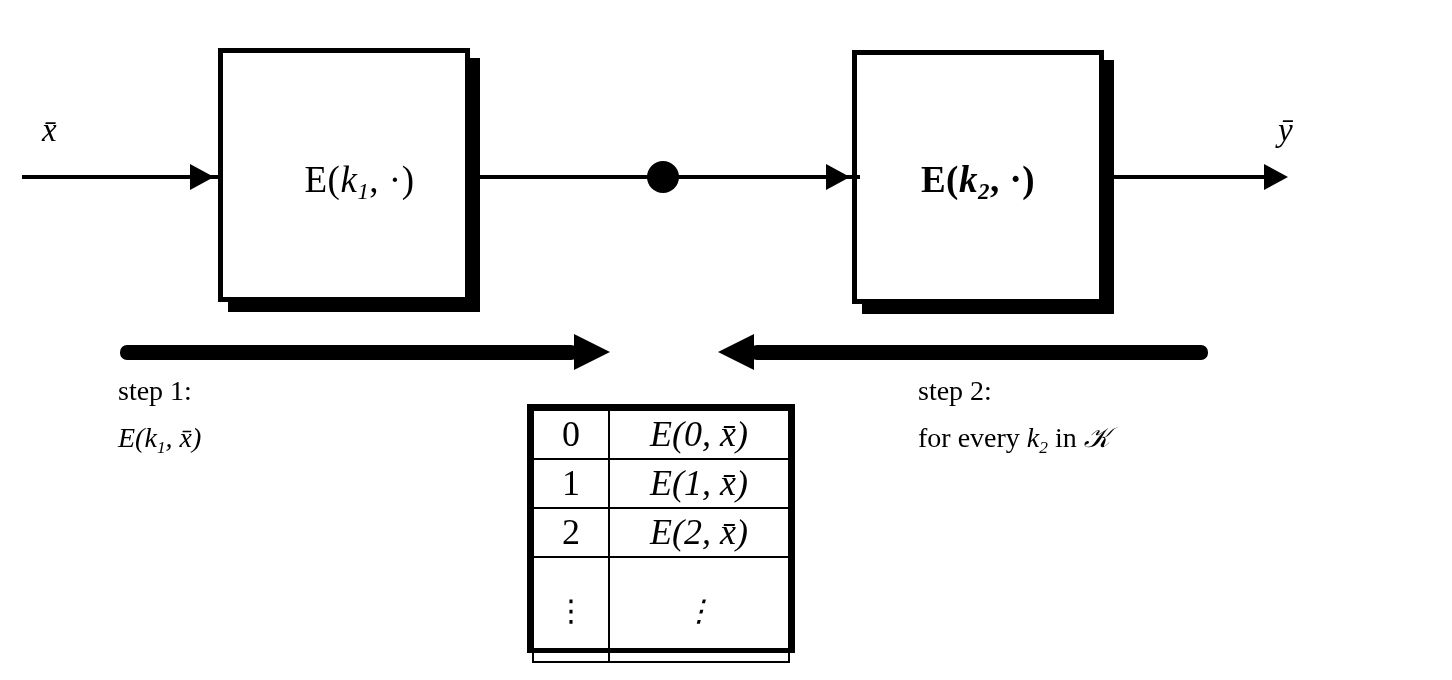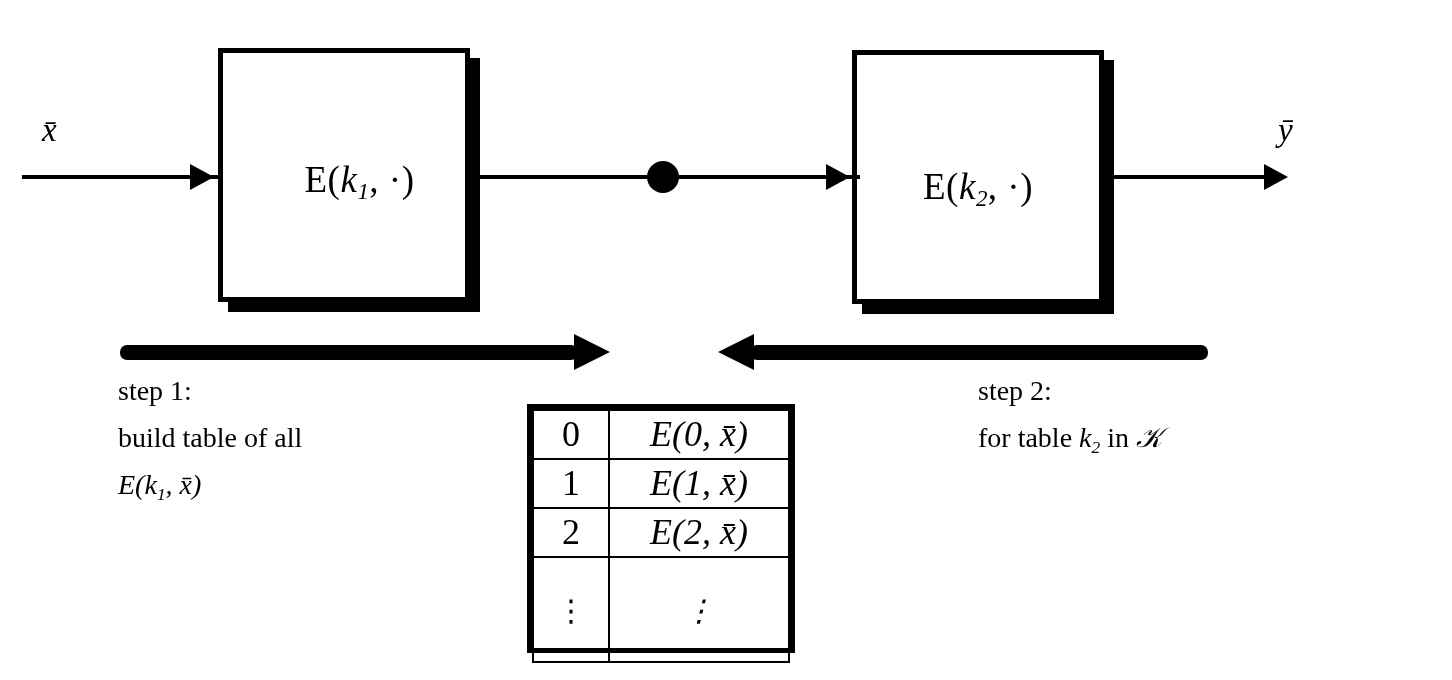--- a/index.html
+++ b/index.html
@@ -202,48 +202,47 @@
       <span class="up">E(</span><span>k</span><span class="sub">1</span><span class="up">, ·)</span>
     </div>
   </div>
 
   <div class="wire" style="left:470px; top:175px; width:390px;"></div>
   <div class="junction-dot" style="left:647px; top:161px;"></div>
   <div class="arrowhead-right" style="left:826px; top:164px;"></div>
 
   <div class="proc-box-shadow" style="left:862px; top:60px; width:252px; height:254px;"></div>
   <div class="proc-box" style="left:852px; top:50px; width:252px; height:254px;">
-    <div class="proc-label" style="top:110px;">
+    <div class="proc-label" style="top:103px;font-weight:bold;">
       <span class="up">E(</span><span>k</span><span class="sub">2</span><span class="up">, ·)</span>
     </div>
   </div>
 
   <div class="wire" style="left:1114px; top:175px; width:158px;"></div>
   <div class="arrowhead-right" style="left:1264px; top:164px;"></div>
   <div class="signal-label" style="left:1278px; top:112px;">ȳ</div>
 
   <div class="step-arrow" style="left:120px; top:341px; width:490px;">
     <div class="shaft" style="left:0; width:458px;"></div>
     <div class="head-r" style="left:454px;"></div>
   </div>
 
   <div class="step-arrow" style="left:718px; top:341px; width:490px;">
     <div class="head-l" style="left:0;"></div>
     <div class="shaft" style="left:32px; width:458px;"></div>
   </div>
 
   <div class="step-text" style="left:118px; top:367px;">
     <div class="roman">step 1:</div>
-    <div class="roman">build table of all</div>
     <div class="mathline"><span>E(</span><span>k</span><span class="sub">1</span><span>, x̄)</span></div>
   </div>
 
-  <div class="step-text" style="left:978px; top:367px;">
+  <div class="step-text" style="left:918px; top:367px;">
     <div class="roman">step 2:</div>
-    <div class="roman"><span>for table </span><span class="mathline">k</span><span class="sub">2</span><span> in </span><span class="calK">𝒦</span></div>
+    <div class="roman"><span>for every </span><span class="mathline">k</span><span class="sub">2</span><span> in </span><span class="calK">𝒦</span></div>
   </div>
 
   <div id="lookup-table" style="left:527px; top:404px; width:268px; height:249px;">
     <table>
       <tbody>
         <tr>
           <td class="keycol">0</td>
           <td class="valcol">E(0, x̄)</td>
         </tr>
         <tr>

